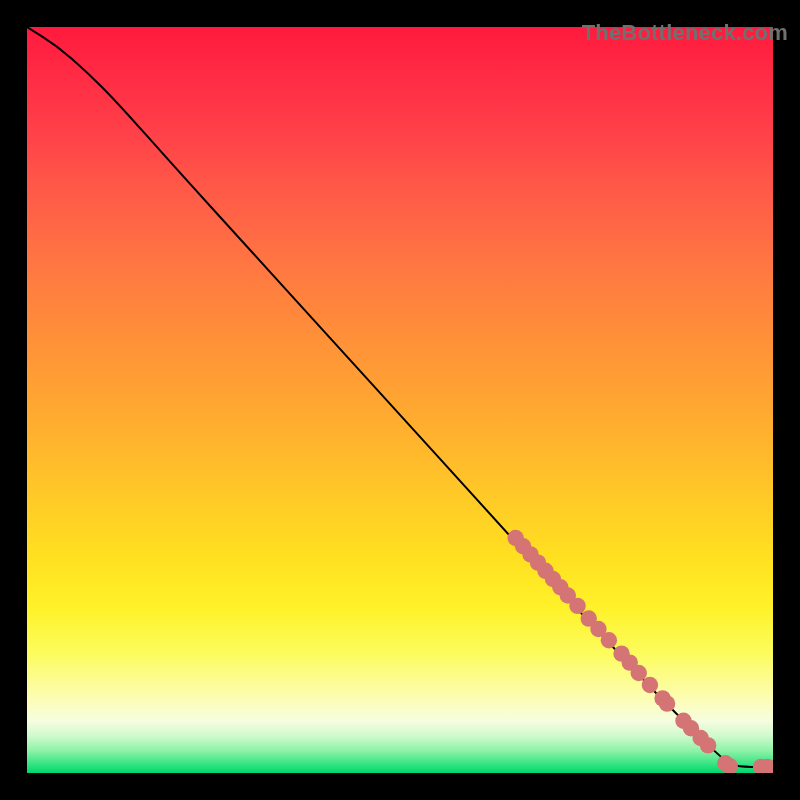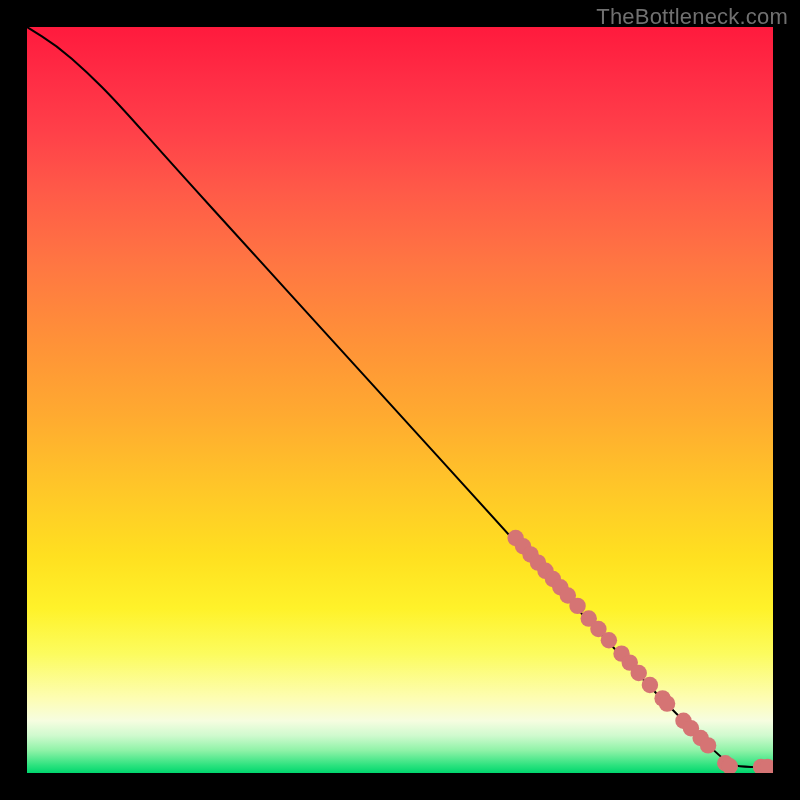--- a/index.html
+++ b/index.html
@@ -43,26 +43,26 @@
       #fdfdb3 90%,
       #f6fde0 93%,
       #cfface 95%,
       #8ef2a7 97%,
       #2be27e 99%,
       #00d66e 100%
     );
   }
   .watermark {
     position: absolute;
-    top: 4px;
+    top: 20px;
     right: 12px;
     color: #707070;
     font-size: 22px;
     letter-spacing: 0.2px;
-    font-weight: 400;
+    font-weight: 700;
     user-select: none;
   }
   svg.curve {
     position: absolute;
     inset: 0;
   }
 </style>
 </head>
 <body>
 

